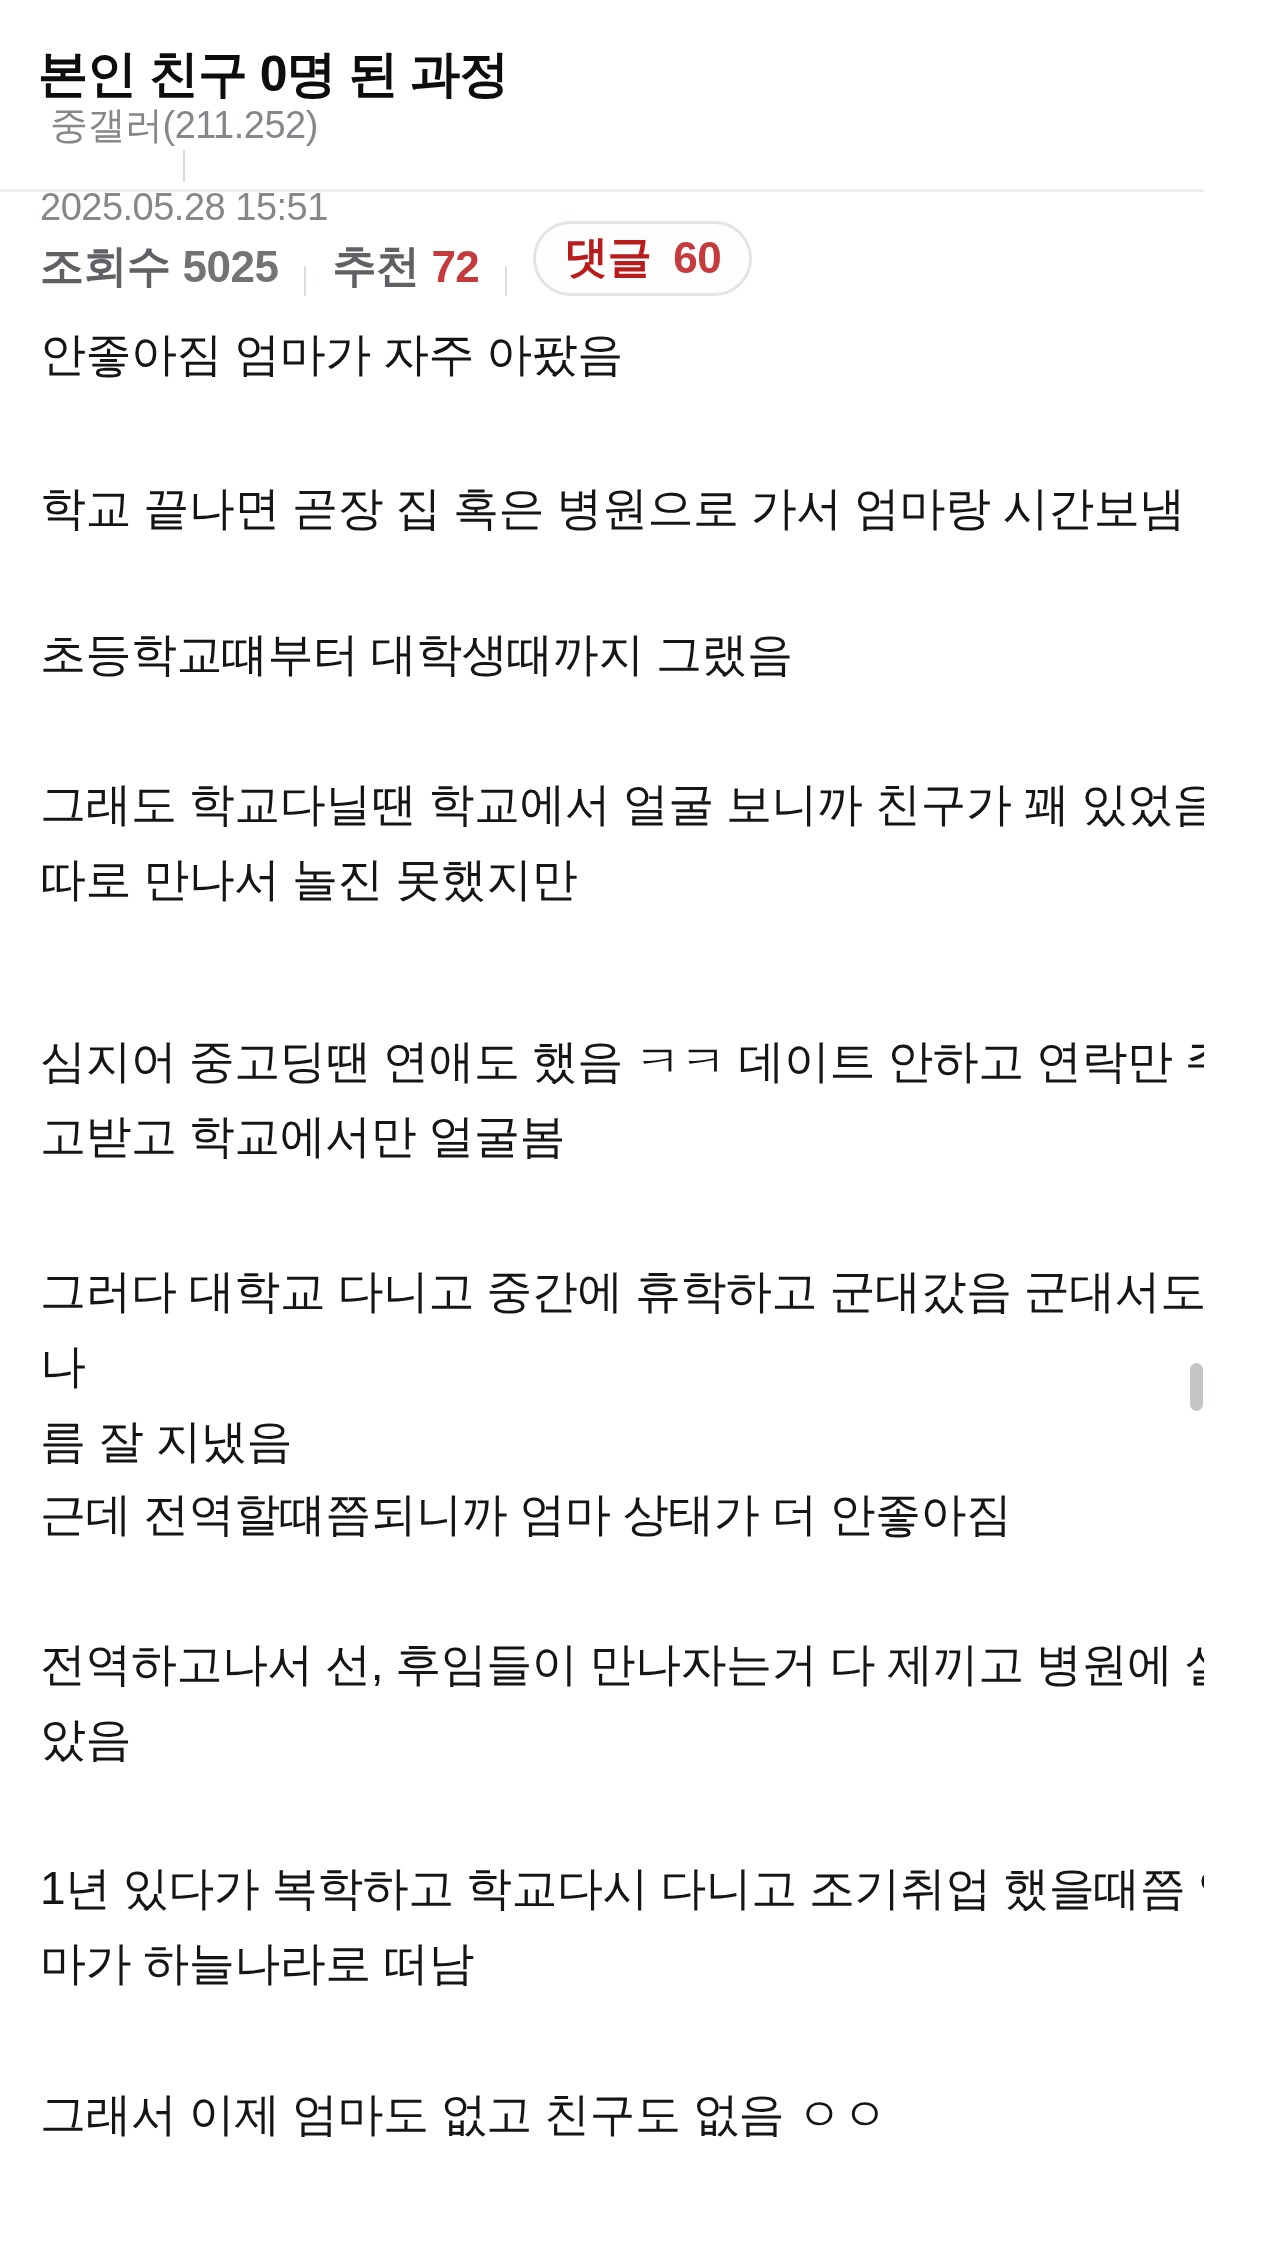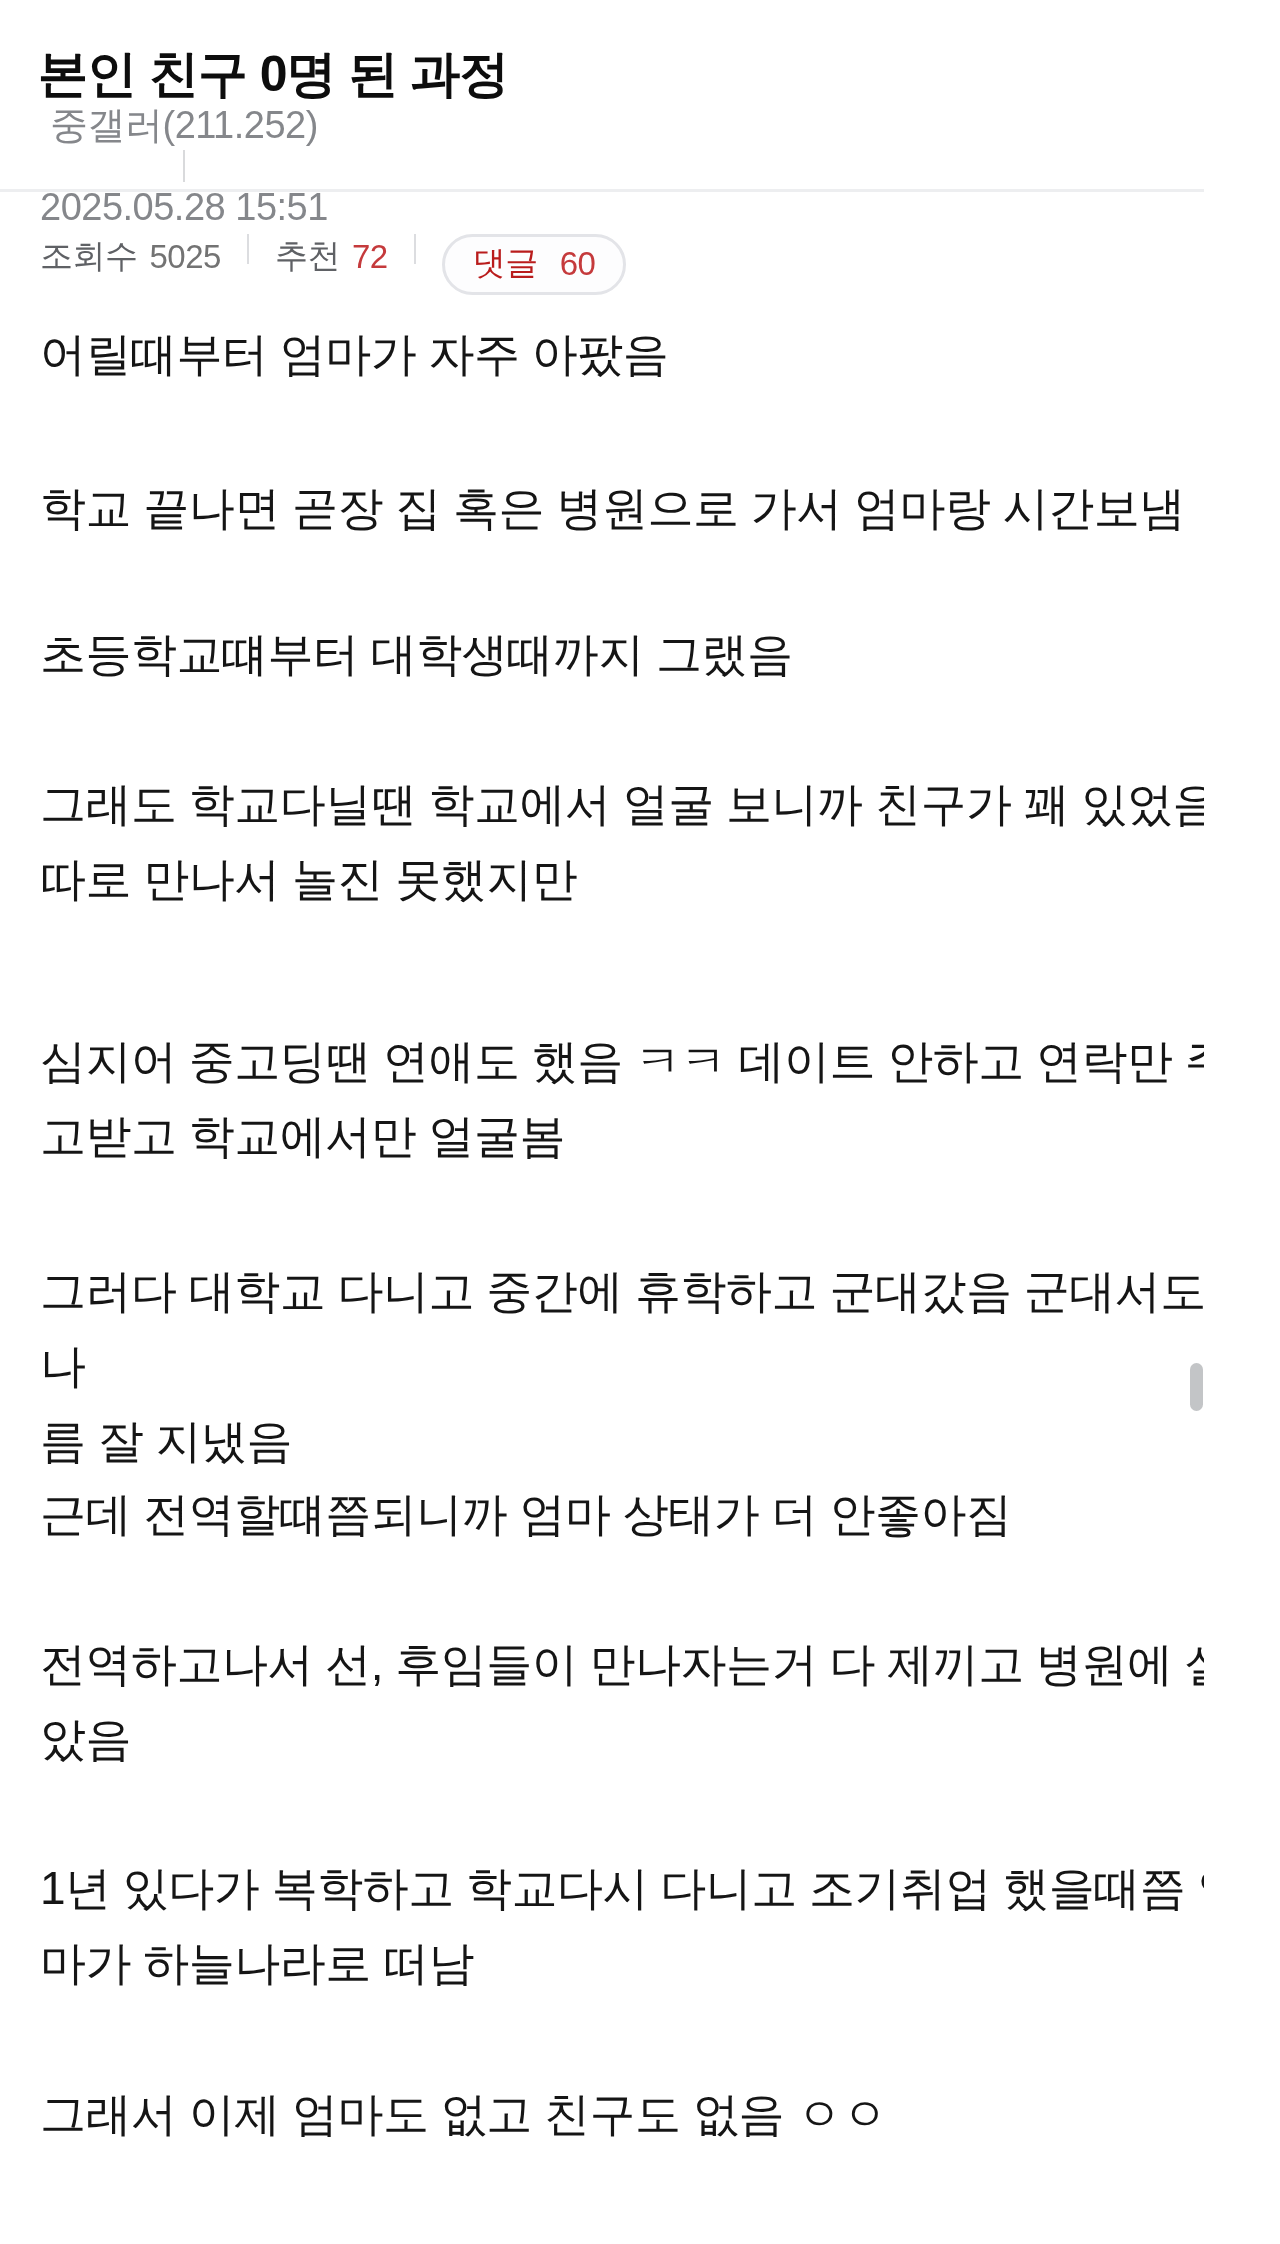--- a/index.html
+++ b/index.html
@@ -43,25 +43,26 @@
     position:absolute;
     left:0; top:189px;
     width:1280px; height:3px;
     background:#edeef0;
   }
   .stats-row{
     position:absolute;
     left:40px; top:234px;
     height:62px;
     display:flex;
-    align-items:flex-start;
-    font-size:33px;
+    align-items:flex-end;
+    font-size:44px;
     color:#5f6165;
     letter-spacing:-0.5px;
     white-space:nowrap;
+    font-weight:bold;
   }
   .stats-row .vsep{
     width:2px; height:30px;
     background:#dcdDe0;
     margin:0 26px;
   }
   .stat{display:flex; align-items:center;}
   .stat .lbl{color:#5f6165;}
   .stat .val{margin-left:12px;}
   .stat .val.gray{color:#737373;}
@@ -120,21 +121,21 @@
       <span class="lbl">추천</span>
       <span class="val red">72</span>
     </span>
     <span class="vsep"></span>
     <span class="comments-pill">
       <span class="lbl">댓글</span>
       <span class="val">60</span>
     </span>
   </div>
 
-  <div class="para" style="top:317px">어릴때부터 엄마가 자주 아팠음</div>
+  <div class="para" style="top:317px">안좋아짐 엄마가 자주 아팠음</div>
   <div class="para" style="top:471px">학교 끝나면 곧장 집 혹은 병원으로 가서 엄마랑 시간보냄</div>
   <div class="para" style="top:617px">초등학교떄부터 대학생때까지 그랬음</div>
   <div class="para" style="top:1024px">심지어 중고딩땐 연애도 했음 ㅋㅋ 데이트 안하고 연락만 주
 고받고 학교에서만 얼굴봄</div>
   <div class="para" style="top:767px">그래도 학교다닐땐 학교에서 얼굴 보니까 친구가 꽤 있었음
 따로 만나서 놀진 못했지만</div>
   <div class="para" style="top:1254px">그러다 대학교 다니고 중간에 휴학하고 군대갔음 군대서도 나
 름 잘 지냈음</div>
   <div class="para" style="top:1477px">근데 전역할떄쯤되니까 엄마 상태가 더 안좋아짐</div>
   <div class="para" style="top:1627px">전역하고나서 선, 후임들이 만나자는거 다 제끼고 병원에 살

